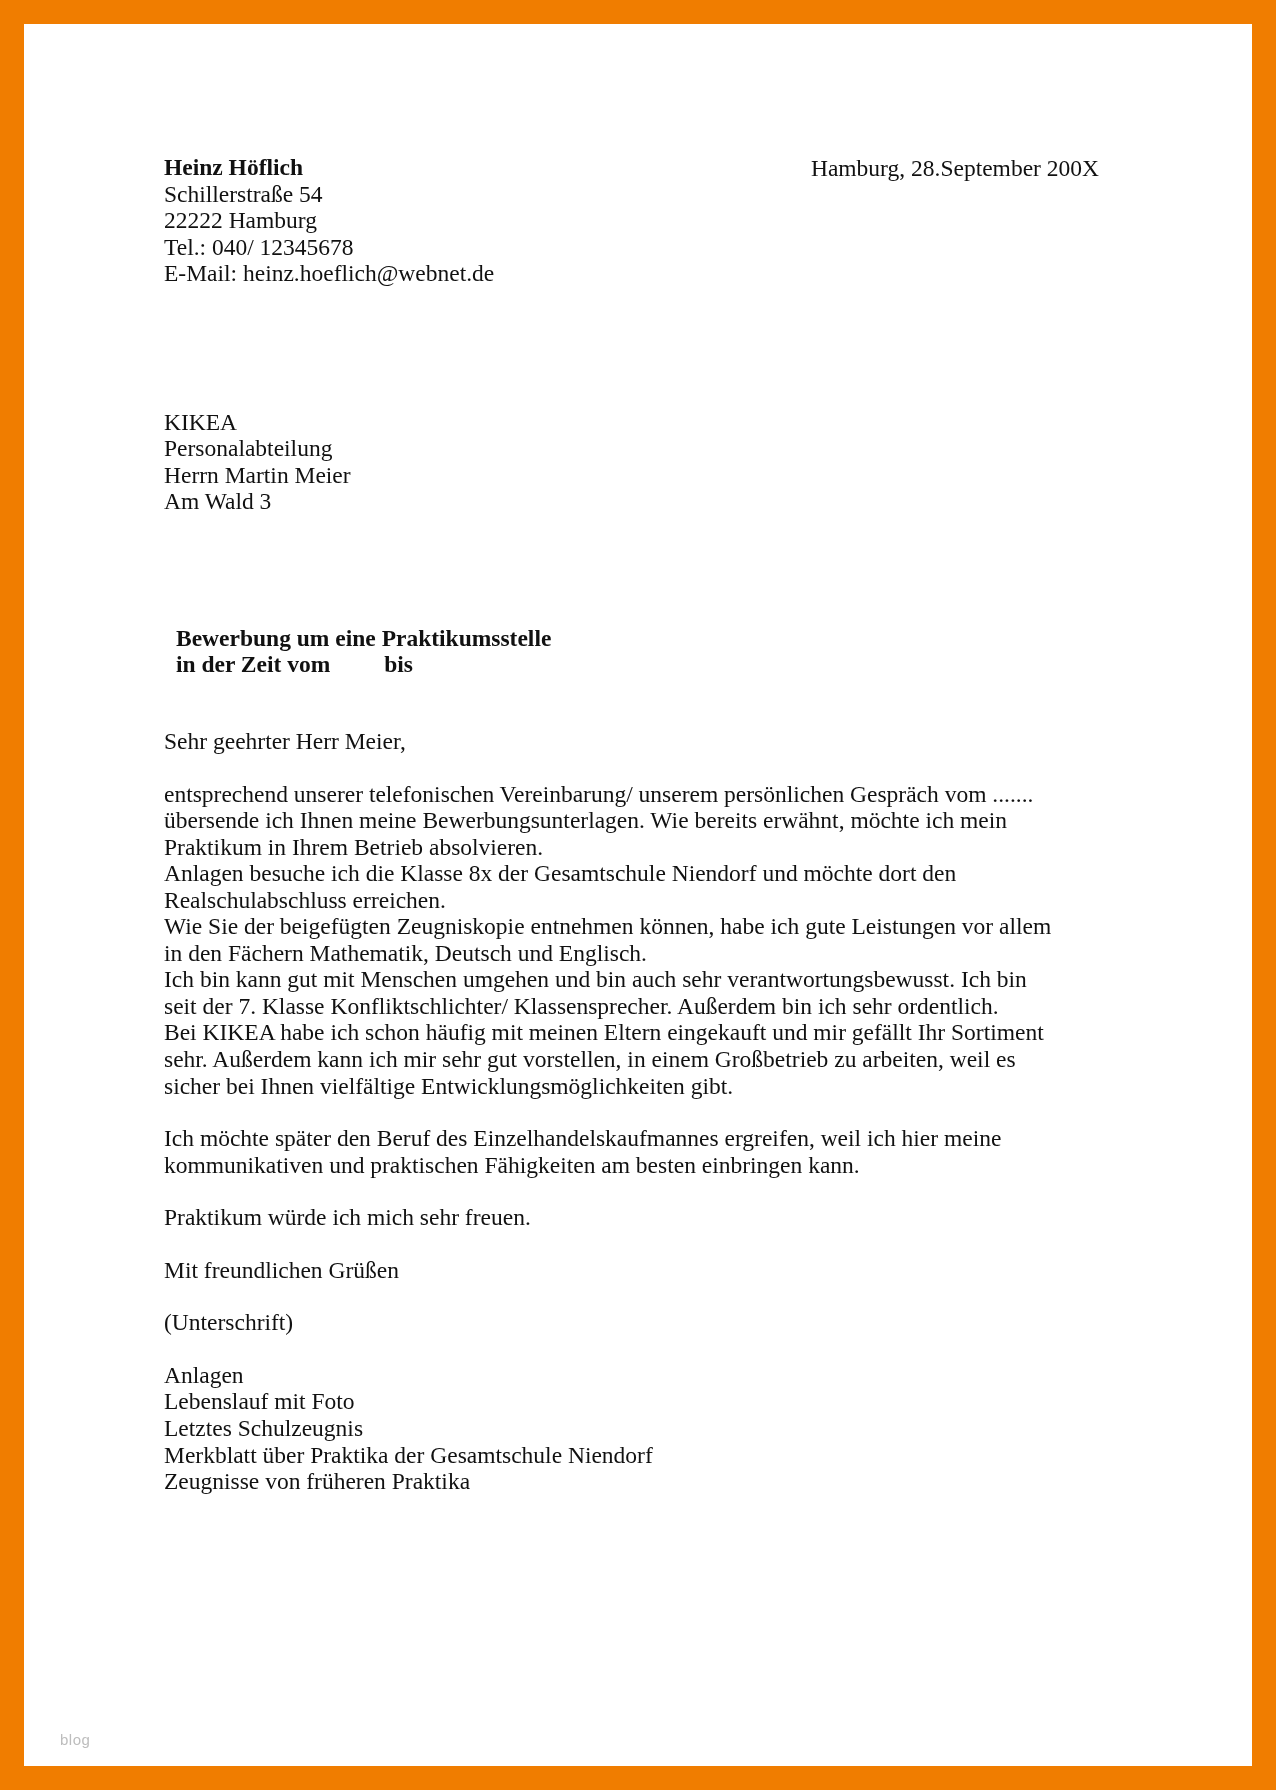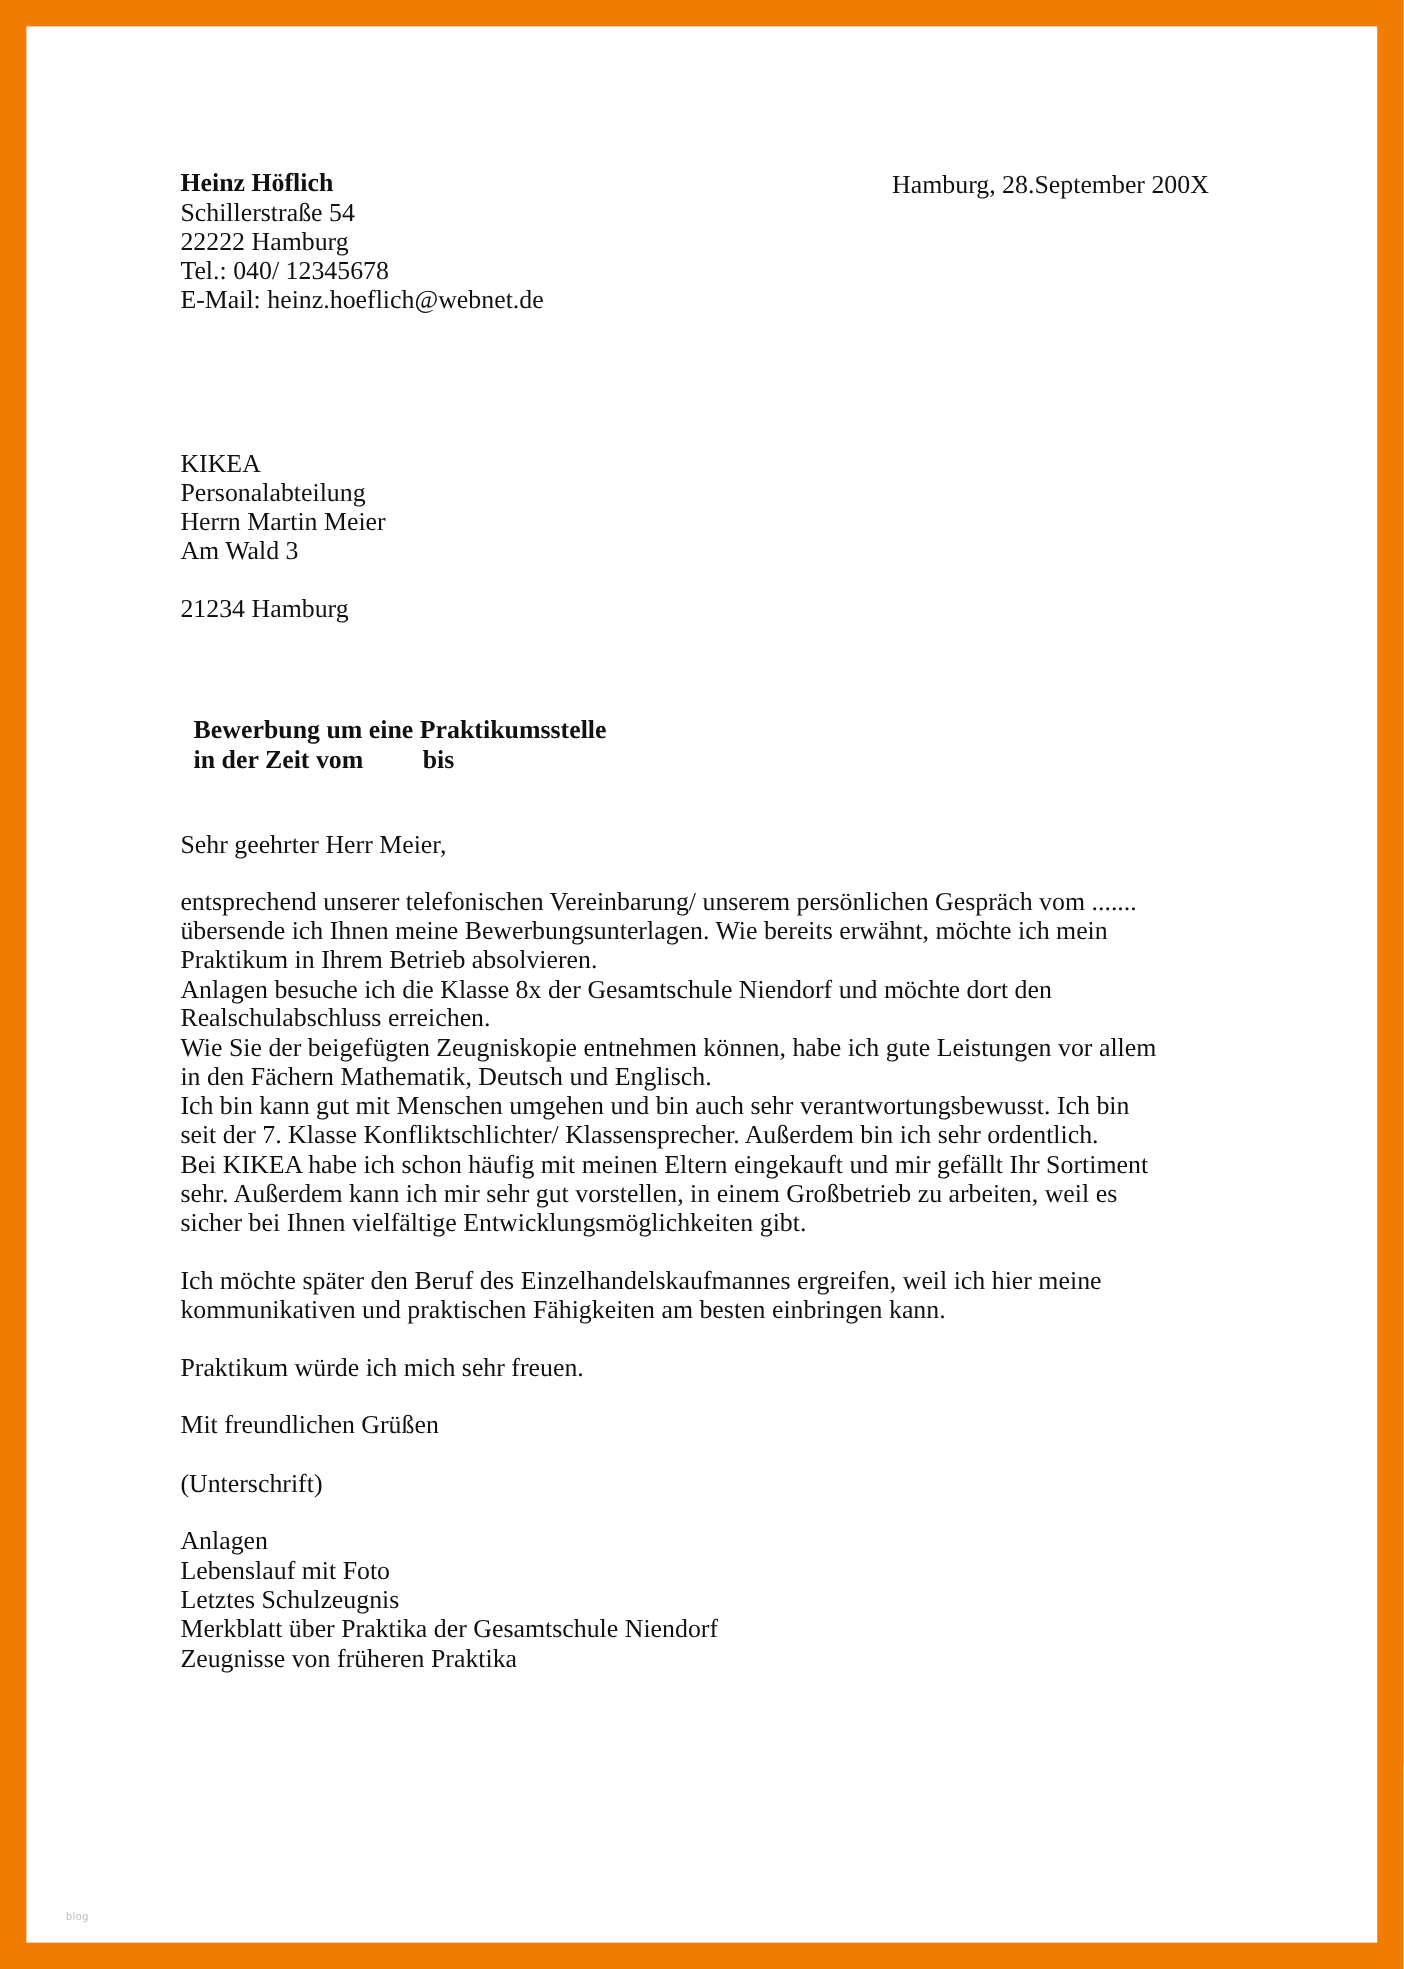--- a/index.html
+++ b/index.html
@@ -13,21 +13,21 @@
     font-family: "Liberation Serif", serif;
     color: #111111;
     overflow: hidden;
     position: relative;
   }
   .page {
     position: absolute;
     left: 0; top: 0;
     width: 1276px;
     height: 1604px;
-    background: #ec4899;
+    background: #000000;
     box-sizing: border-box;
   }
   
   .frame-outer {
     position: absolute;
     left: 0; top: 0;
     width: 1276px;
     height: 1790px;
     background: #f07d00;
     box-sizing: border-box;
@@ -86,21 +86,21 @@
     margin: 0;
   }
   .body-par .line { display: block; }
   .anlagen-title {
     font-weight: normal;
   }
   .watermark {
     position: absolute;
     left: 36px;
     bottom: 18px;
-    font-size: 10px;
+    font-size: 15px;
     color: #bdbdbd;
     font-family: "Liberation Sans", sans-serif;
     letter-spacing: 0.5px;
   }
   .tab-space { display: inline-block; width: 54px; }
 </style>
 </head>
 <body>
 
 <div class="page">
@@ -121,21 +121,20 @@
         </div>
 
         <div class="gap-xl"></div>
 
         <div class="block recipient">
           <span class="line">KIKEA</span>
           <span class="line">Personalabteilung</span>
           <span class="line">Herrn Martin Meier</span>
           <span class="line">Am Wald 3</span>
           <span class="line" style="height:26px;">&nbsp;</span>
-          <span class="line">21234 Hamburg</span>
         </div>
 
         <div class="gap-lg"></div>
 
         <div class="block subject">
           <span class="line">Bewerbung um eine Praktikumsstelle</span>
           <span class="line"><span>in der Zeit vom</span><span class="tab-space"></span><span>bis</span></span>
         </div>
 
         <div class="gap-md"></div>

